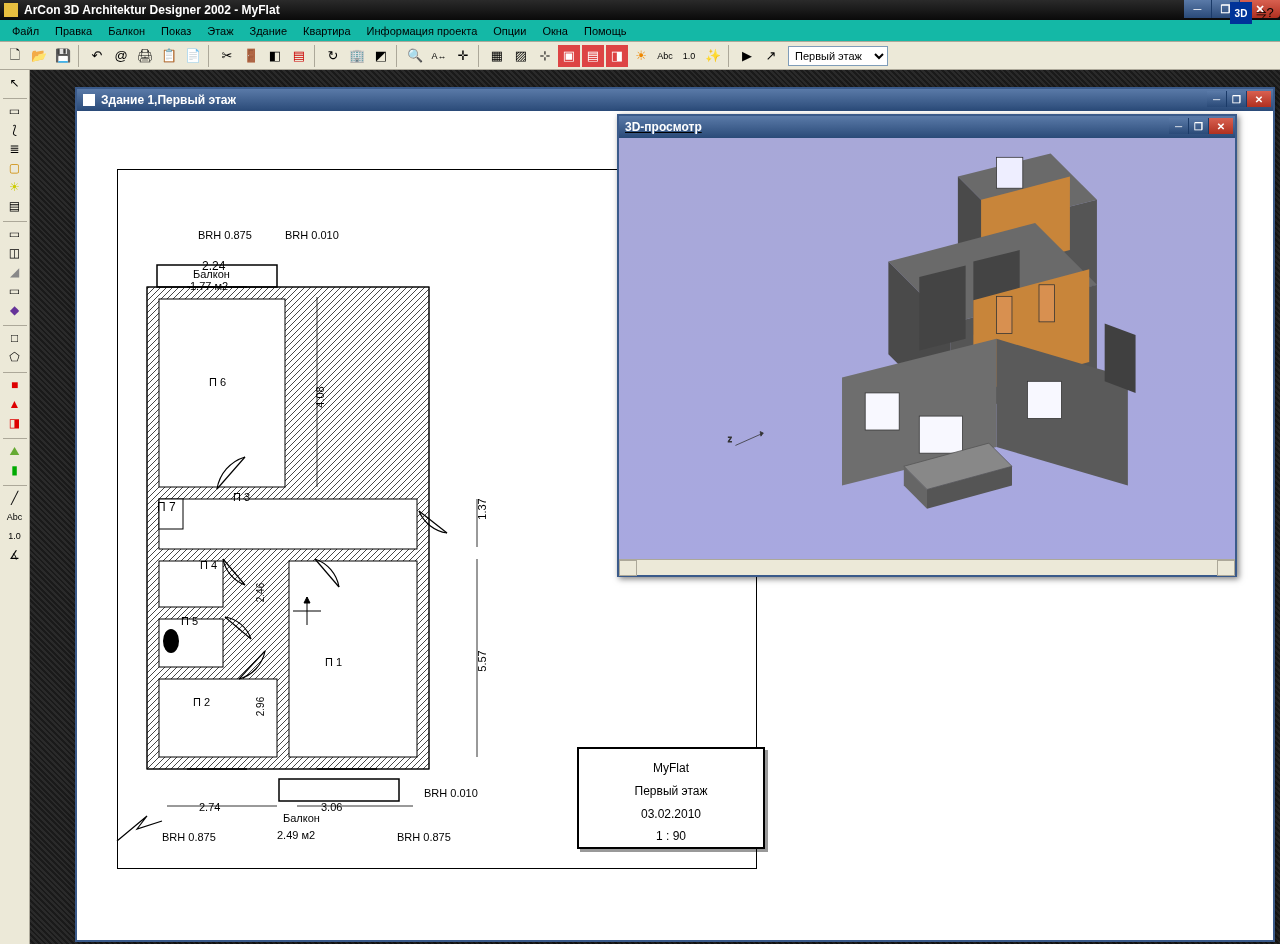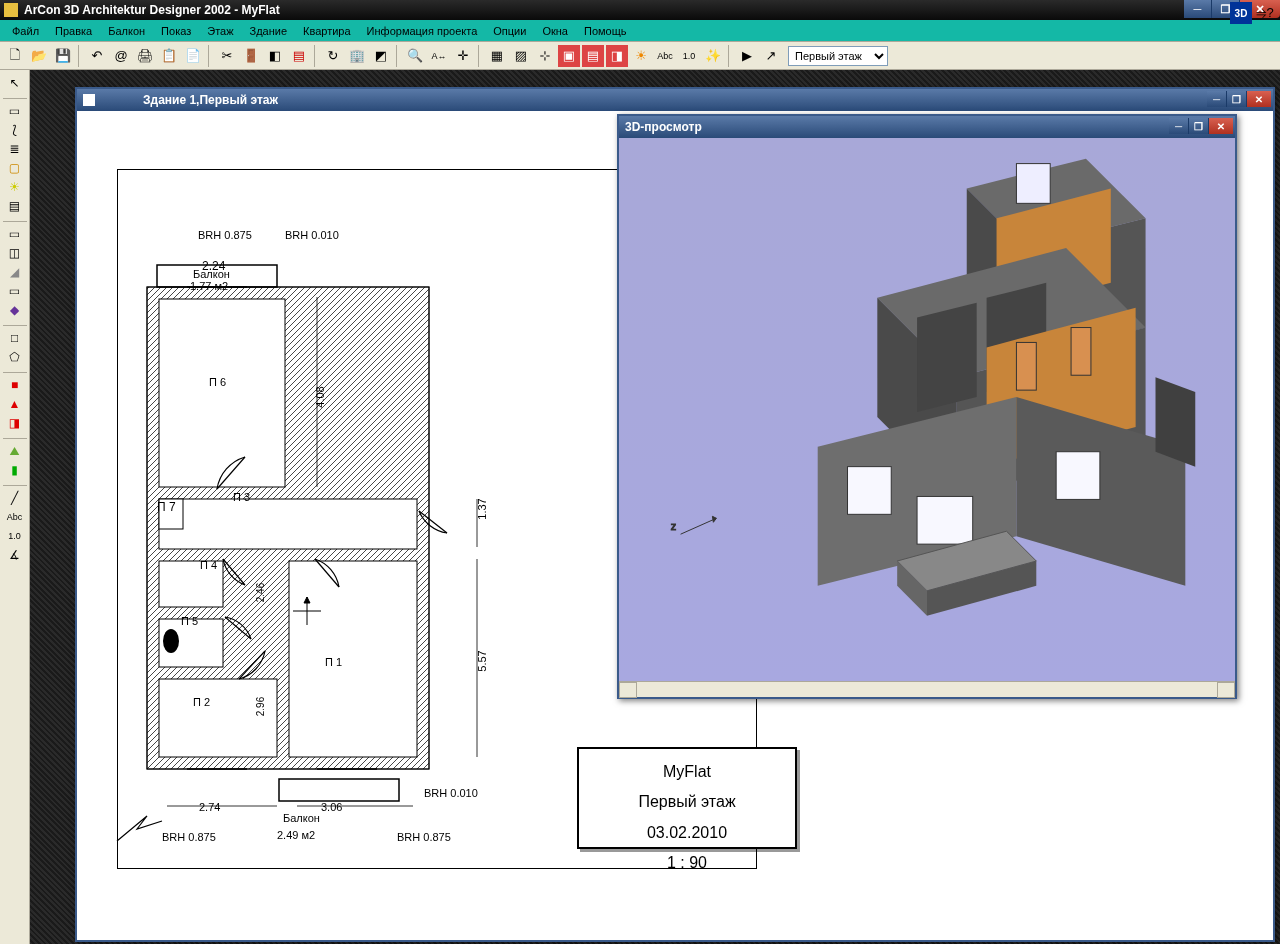--- a/index.html
+++ b/index.html
@@ -27,34 +27,34 @@
 
 .mdi-client { position: absolute; left: 30px; top: 70px; right: 0; bottom: 0; background: repeating-linear-gradient(45deg, #2a2a2a, #2a2a2a 2px, #1a1a1a 2px, #1a1a1a 4px); overflow: hidden; }
 
 
 .left-toolbar { position: absolute; left: 0; top: 70px; width: 30px; bottom: 0; background: #ece9d8; border-right: 1px solid #aca899; display: flex; flex-direction: column; align-items: center; padding-top: 4px; gap: 1px; }
 .lt-btn { width: 24px; height: 18px; display: flex; align-items: center; justify-content: center; cursor: pointer; font-size: 12px; }
 .lt-btn.sep { height: 4px; border-bottom:1px solid #aca899; width:24px; margin:2px 0;}
 
 
 .child-window { position: absolute; border: 2px solid #3a5a8a; background: #fff; box-shadow: 2px 2px 6px rgba(0,0,0,0.5); }
-.child-titlebar { height: 22px; background: linear-gradient(to bottom, #5a7aa8, #2a4a78); color: #fff; display: flex; align-items: center; padding: 0 6px; font-size: 12px; font-weight: bold; position: relative; gap: 42px; }
+.child-titlebar { height: 22px; background: linear-gradient(to bottom, #5a7aa8, #2a4a78); color: #fff; display: flex; align-items: center; padding: 0 6px; font-size: 12px; font-weight: bold; position: relative; }
 .child-titlebar .win-controls { right: 2px; top: 2px;}
 .child-titlebar .win-btn { width:20px; height:16px; font-size:10px;}
 .child-titlebar .win-btn.close{width:24px; border-radius:0;}
 
 
 .plan-window { left: 45px; top: 17px; width: 1200px; height: 855px; }
 .plan-canvas { position: relative; width: 100%; height: calc(100% - 22px); background: #fff; overflow: hidden; }
 .paper { position: absolute; left: 40px; top: 58px; width: 640px; height: 700px; background: #fff; border: 1px solid #000; }
 .plan-label { position: absolute; font-size: 11px; }
-.info-block { position: absolute; left: 500px; top: 636px; width: 220px; height: 102px; border: 2px solid #000; background: #fff; text-align: center; padding: 8px 0; line-height: 1.9; font-size: 16px; box-shadow: 3px 3px 0 rgba(0,0,0,0.4);}
-
-
-.preview-window { left: 587px; top: 44px; width: 620px; height: 585px; }
+.info-block { position: absolute; left: 500px; top: 636px; width: 188px; height: 102px; border: 2px solid #000; background: #fff; text-align: center; padding: 8px 0; line-height: 1.9; font-size: 12px; box-shadow: 3px 3px 0 rgba(0,0,0,0.4);}
+
+
+.preview-window { left: 587px; top: 44px; width: 620px; height: 463px; text-decoration: underline; }
 .preview-canvas { width: 100%; height: calc(100% - 22px - 16px); background: linear-gradient(to bottom, #a8a8d8 0%, #a8a8e0 100%); position: relative; overflow: hidden; }
 .preview-hscroll { height: 16px; background: #ece9d8; border-top:1px solid #aca899; position:relative;}
 .preview-hscroll::before, .preview-hscroll::after { content:''; position:absolute; width:16px; height:14px; top:0; background:#ece9d8; border:1px solid #aca899;}
 .preview-hscroll::before{left:0;} .preview-hscroll::after{right:0;}
 
 
 svg.floorplan { position: absolute; left: 0; top: 0; }
 
 .tb-right { position:absolute; right:4px; top:2px; display:flex; gap:2px;}
 .tb-3d { width:22px; height:22px; background:#003399; color:#fff; font-weight:bold; font-size:10px; display:flex; align-items:center; justify-content:center;}

